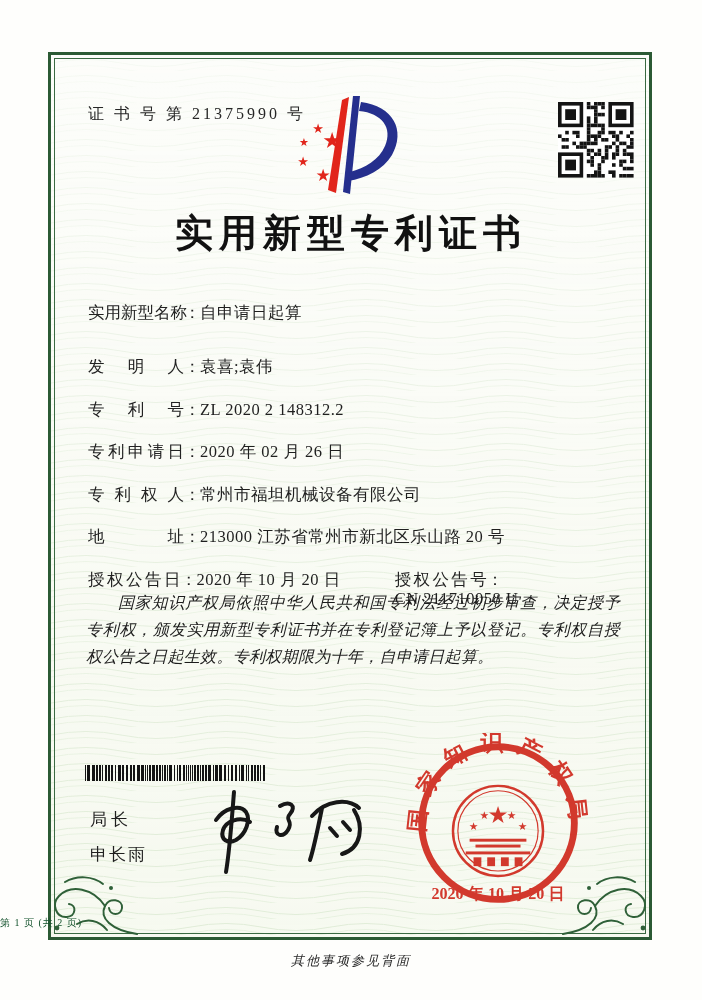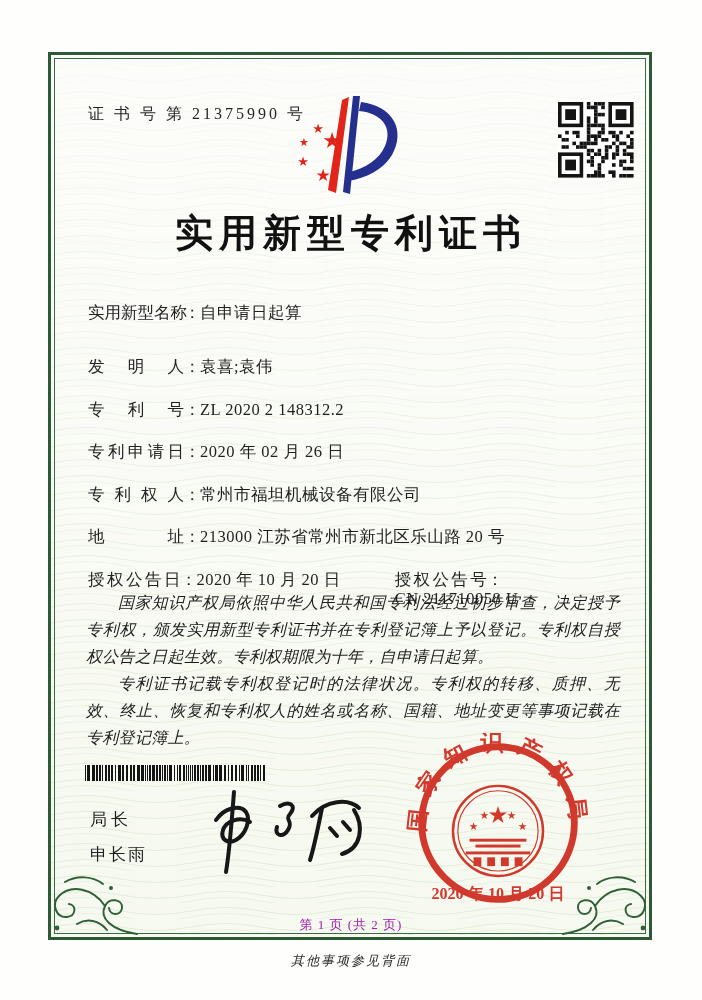--- a/index.html
+++ b/index.html
@@ -57,22 +57,22 @@
   .paras p { text-indent:2em; font-style:italic; }
 
   
   .barcode { position:absolute; left:85px; top:765px; width:185px; height:16px; }
   .officer { position:absolute; left:90px; top:808px; font-size:17px; letter-spacing:4px; }
   .officer .t2 { margin-top:12px; letter-spacing:2px; }
   .signature { position:absolute; left:196px; top:786px; width:175px; height:92px; }
   .seal { position:absolute; left:405px; top:733px; width:186px; height:186px; }
 
   .page-footer {
-    position:absolute; left:0; right:0; top:916px; text-align:center;
-    font-size:13px; letter-spacing:1px; color:#a21caf;
+    position:absolute; left:0; right:0; top:916px; text-align:left;
+    font-size:10px; letter-spacing:1px; color:#14532d;
   }
   .back-note {
     position:absolute; left:0; right:0; top:952px; text-align:center;
     font-size:13px; letter-spacing:2px; color:#2a2a2a; font-style:italic;
   }
   .ornament { position:absolute; width:92px; height:72px; top:870px; }
   .ornament.left { left:49px; }
   .ornament.right { right:51px; transform:scaleX(-1); }
 </style>
 </head>
@@ -279,21 +279,20 @@
     <div class="row">
       <span class="lab">授权公告日</span>
         <span class="colon">：</span>
         <span class="val">2020 年 10 月 20 日</span>
       <span class="pair2"><span class="lab">授权公告号</span><span class="colon">：</span><span class="val">CN 211710058 U</span></span>
     </div>
   </div>
 
   <div class="paras">
     <p>国家知识产权局依照中华人民共和国专利法经过初步审查，决定授予专利权，颁发实用新型专利证书并在专利登记簿上予以登记。专利权自授权公告之日起生效。专利权期限为十年，自申请日起算。</p>
-    <p>专利证书记载专利权登记时的法律状况。专利权的转移、质押、无效、终止、恢复和专利权人的姓名或名称、国籍、地址变更等事项记载在专利登记簿上。</p>
   </div>
 
   <svg id="barcode-svg" class="barcode" viewBox="0 0 185 16" preserveAspectRatio="none" xmlns="http://www.w3.org/2000/svg">
       <rect x="0" y="0" width="1" height="16" fill="#141414"></rect>
       <rect x="2" y="0" width="3" height="16" fill="#141414"></rect>
       <rect x="7" y="0" width="3" height="16" fill="#141414"></rect>
       <rect x="11" y="0" width="2" height="16" fill="#141414"></rect>
       <rect x="14" y="0" width="2" height="16" fill="#141414"></rect>
       <rect x="17" y="0" width="1" height="16" fill="#141414"></rect>
       <rect x="20" y="0" width="2" height="16" fill="#141414"></rect>

